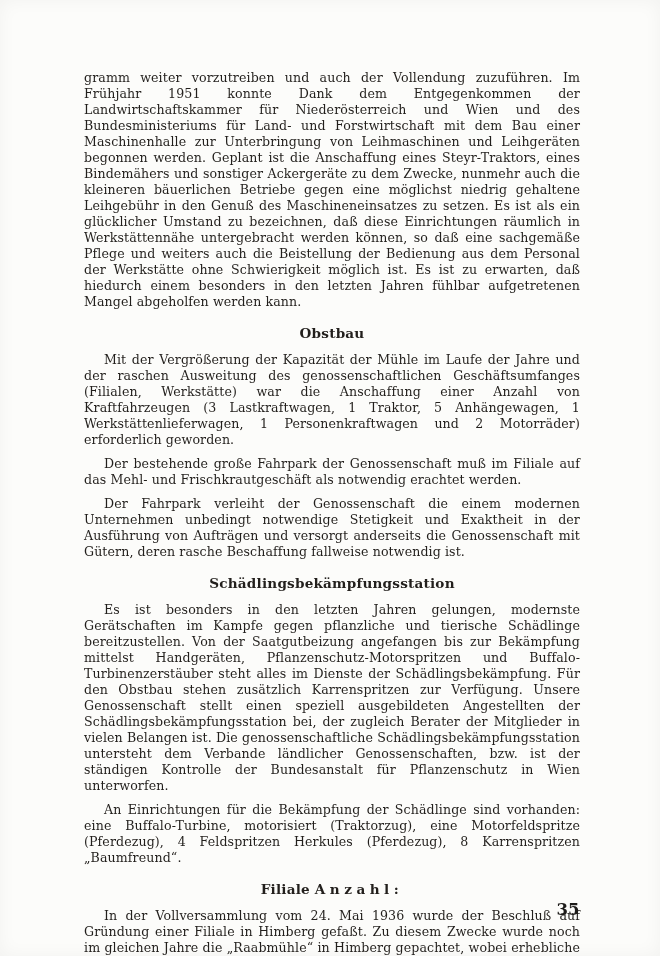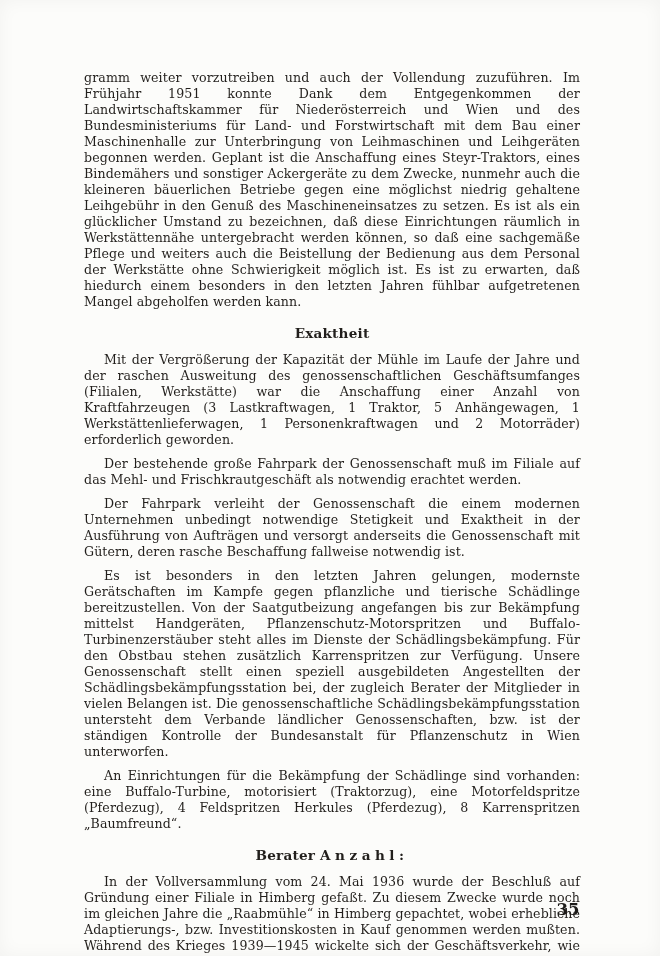--- a/index.html
+++ b/index.html
@@ -61,31 +61,32 @@
 </style>
 </head>
 <body>
 
 <div class="scan-page">
 
   <div class="text-block">
 
     <p class="para">gramm weiter vorzutreiben und auch der Vollendung zuzuführen. Im Frühjahr 1951 konnte Dank dem Entgegenkommen der Landwirtschaftskammer für Niederösterreich und Wien und des Bundesministeriums für Land- und Forstwirtschaft mit dem Bau einer Maschinenhalle zur Unterbringung von Leihmaschinen und Leihgeräten begonnen werden. Geplant ist die Anschaffung eines Steyr-Traktors, eines Bindemähers und sonstiger Ackergeräte zu dem Zwecke, nunmehr auch die kleineren bäuerlichen Betriebe gegen eine möglichst niedrig gehaltene Leihgebühr in den Genuß des Maschineneinsatzes zu setzen. Es ist als ein glücklicher Umstand zu bezeichnen, daß diese Einrichtungen räumlich in Werkstättennähe untergebracht werden können, so daß eine sachgemäße Pflege und weiters auch die Beistellung der Bedienung aus dem Personal der Werkstätte ohne Schwierigkeit möglich ist. Es ist zu erwarten, daß hiedurch einem besonders in den letzten Jahren fühlbar aufgetretenen Mangel abgeholfen werden kann.</p>
 
-    <h2 class="section-heading">Exaktheit</h2>
+    <h2 class="section-heading">Obstbau</h2>
 
     <p class="para indent">Mit der Vergrößerung der Kapazität der Mühle im Laufe der Jahre und der raschen Ausweitung des genossenschaftlichen Geschäftsumfanges (Filialen, Werkstätte) war die Anschaffung einer Anzahl von Kraftfahrzeugen (3 Lastkraftwagen, 1 Traktor, 5 Anhängewagen, 1 Werkstättenlieferwagen, 1 Personenkraftwagen und 2 Motorräder) erforderlich geworden.</p>
     <p class="para indent">Der bestehende große Fahrpark der Genossenschaft muß im Filiale auf das Mehl- und Frischkrautgeschäft als notwendig erachtet werden.</p>
     <p class="para indent">Der Fahrpark verleiht der Genossenschaft die einem modernen Unternehmen unbedingt notwendige Stetigkeit und Exaktheit in der Ausführung von Aufträgen und versorgt anderseits die Genossenschaft mit Gütern, deren rasche Beschaffung fallweise notwendig ist.</p>
 
+    <h2 class="section-heading">Schädlingsbekämpfungsstation</h2>
 
     <p class="para indent">Es ist besonders in den letzten Jahren gelungen, modernste Gerätschaften im Kampfe gegen pflanzliche und tierische Schädlinge bereitzustellen. Von der Saatgutbeizung angefangen bis zur Bekämpfung mittelst Handgeräten, Pflanzenschutz-Motorspritzen und Buffalo-Turbinenzerstäuber steht alles im Dienste der Schädlingsbekämpfung. Für den Obstbau stehen zusätzlich Karrenspritzen zur Verfügung. Unsere Genossenschaft stellt einen speziell ausgebildeten Angestellten der Schädlingsbekämpfungsstation bei, der zugleich Berater der Mitglieder in vielen Belangen ist. Die genossenschaftliche Schädlingsbekämpfungsstation untersteht dem Verbande ländlicher Genossenschaften, bzw. ist der ständigen Kontrolle der Bundesanstalt für Pflanzenschutz in Wien unterworfen.</p>
     <p class="para indent">An Einrichtungen für die Bekämpfung der Schädlinge sind vorhanden: eine Buffalo-Turbine, motorisiert (Traktorzug), eine Motorfeldspritze (Pferdezug), 4 Feldspritzen Herkules (Pferdezug), 8 Karrenspritzen „Baumfreund“.</p>
 
-    <h2 class="section-heading"><span>Berater</span> <span class="letterspaced">Anzahl:</span></h2>
+    <h2 class="section-heading"><span>Filiale</span> <span class="letterspaced">Anzahl:</span></h2>
 
     <p class="para indent">In der Vollversammlung vom 24. Mai 1936 wurde der Beschluß auf Gründung einer Filiale in Himberg gefaßt. Zu diesem Zwecke wurde noch im gleichen Jahre die „Raabmühle“ in Himberg gepachtet, wobei erhebliche Adaptierungs-, bzw. Investitionskosten in Kauf genommen werden mußten. Während des Krieges 1939—1945 wickelte sich der Geschäftsverkehr, wie auch in den übrigen Lagerhausbetrieben, auf Grund der Bestimmungen der erlassenen Gesetze ab. Daß gegen Ende des Krieges und im ersten Nachkriegsjahr das</p>
 
   </div>
 
   <div class="page-number">35</div>
 
 </div>
 
 </body></html>

